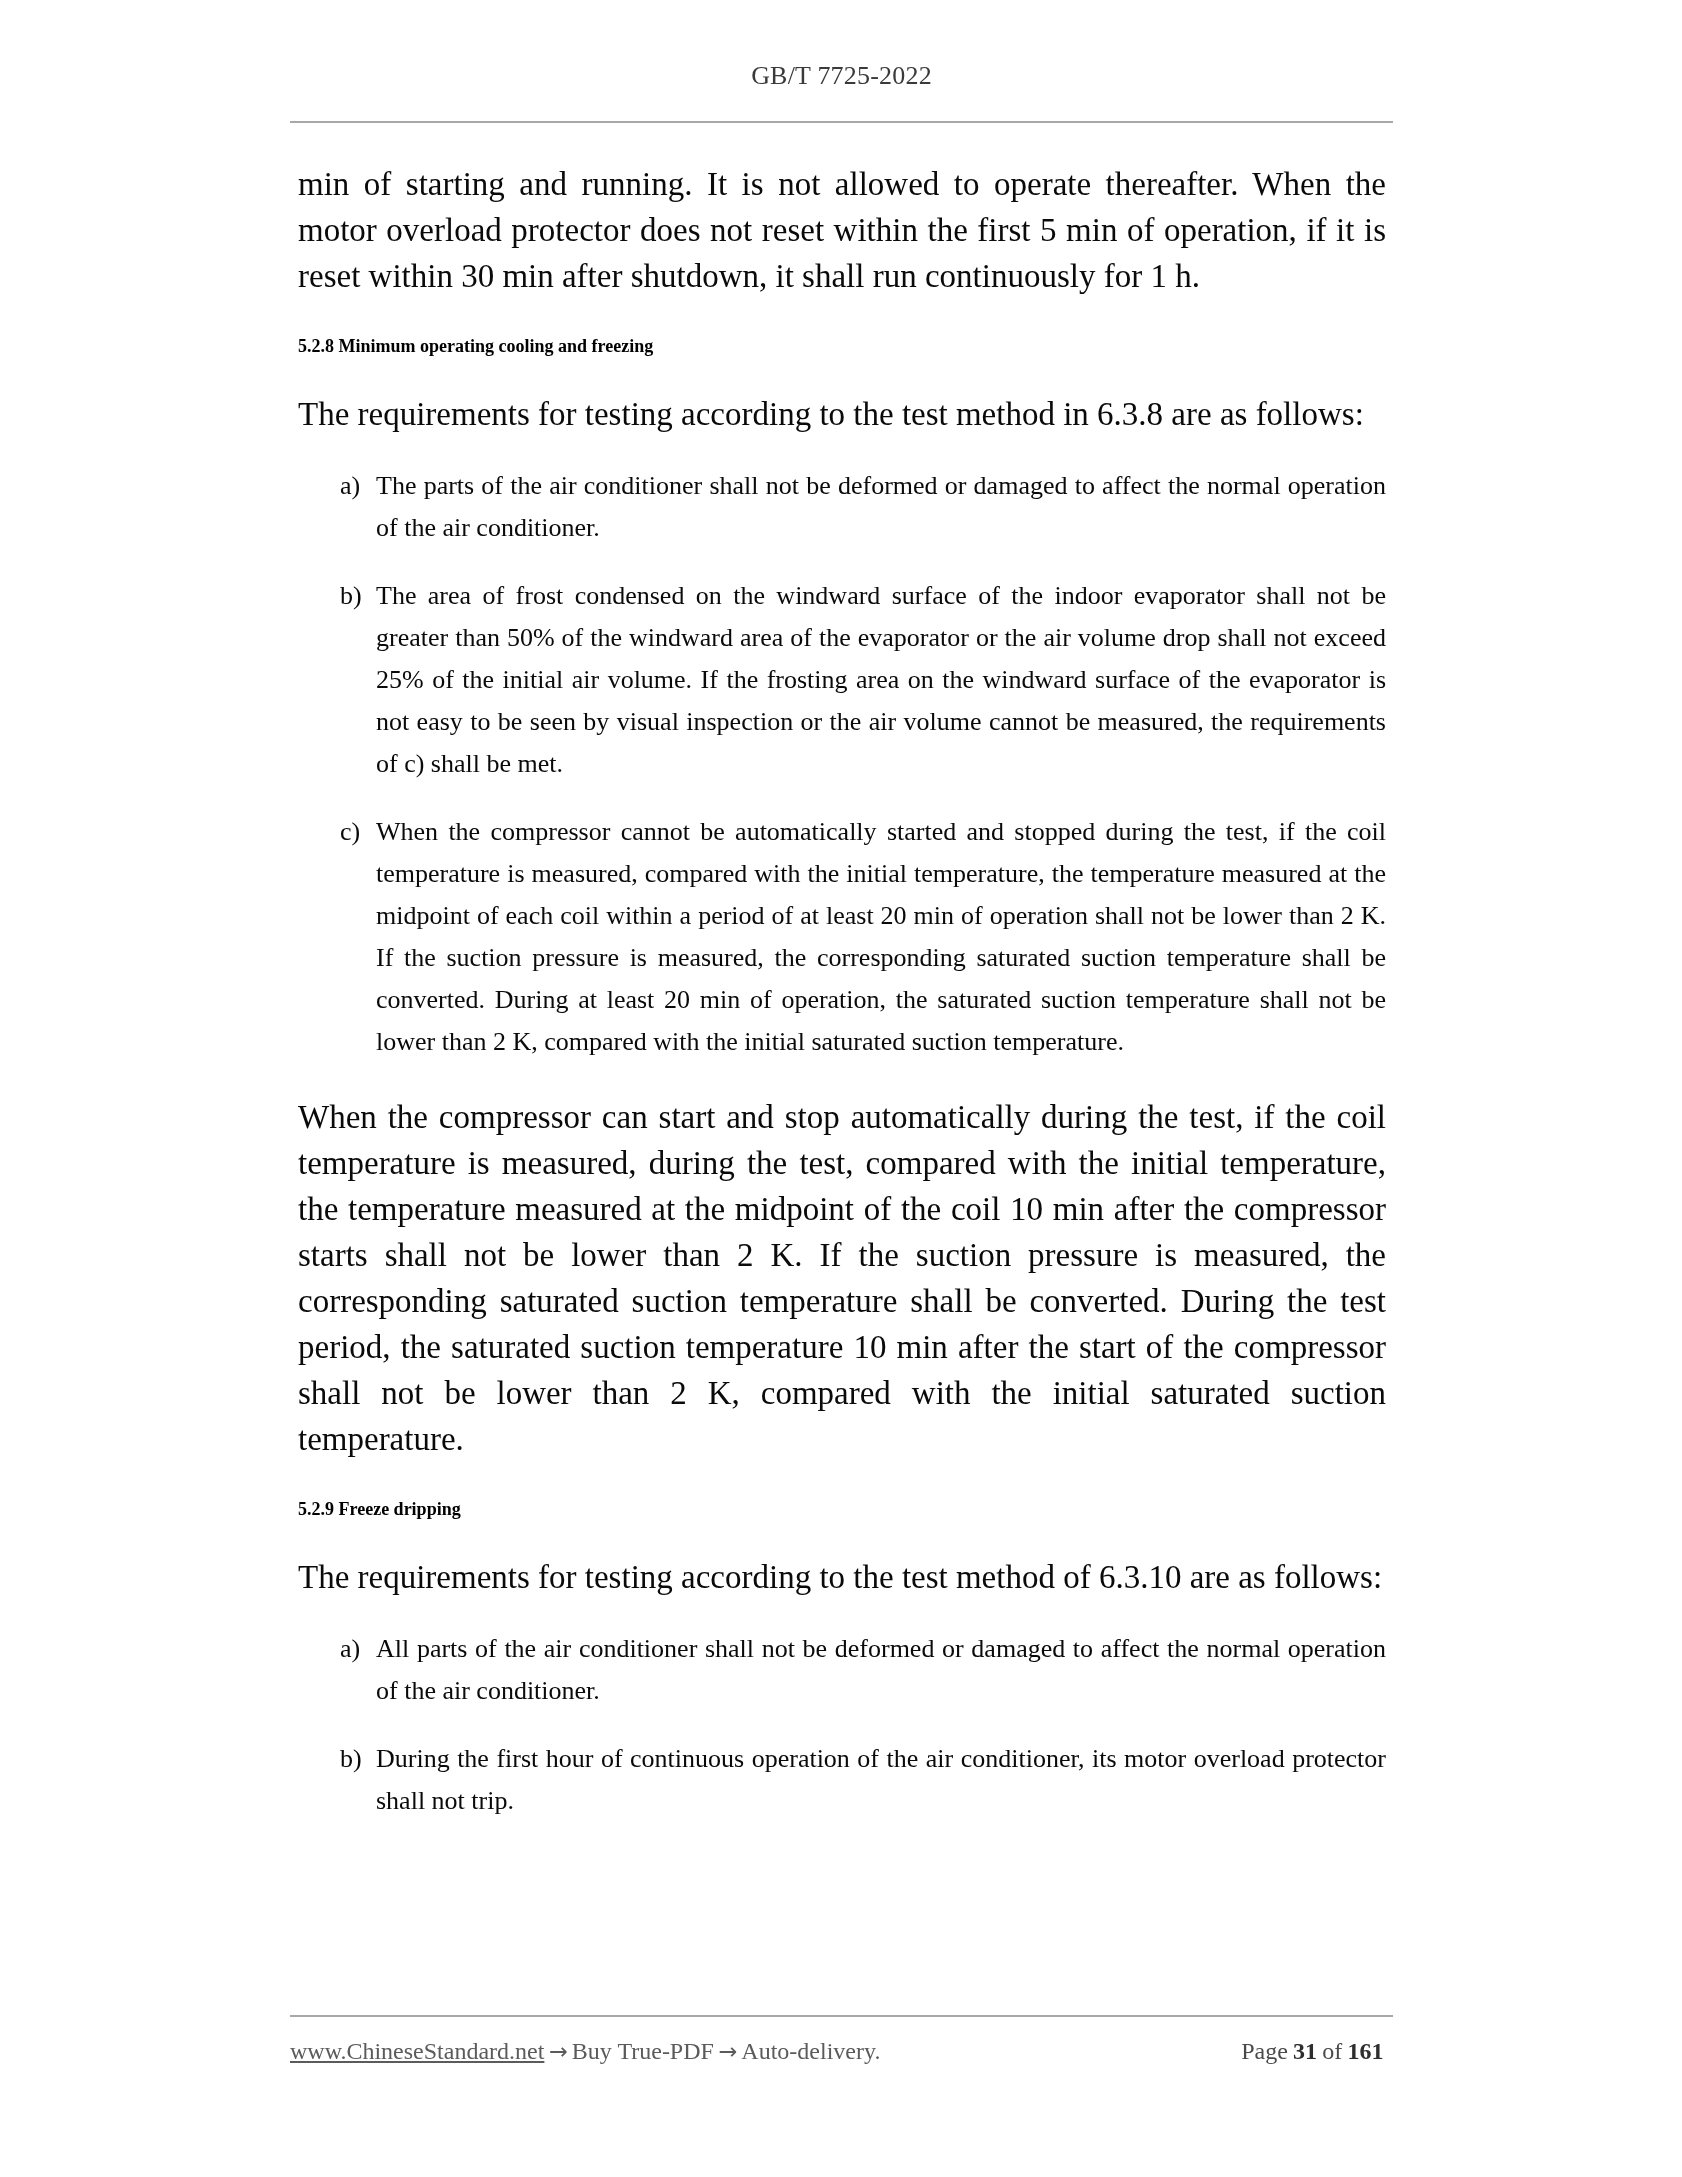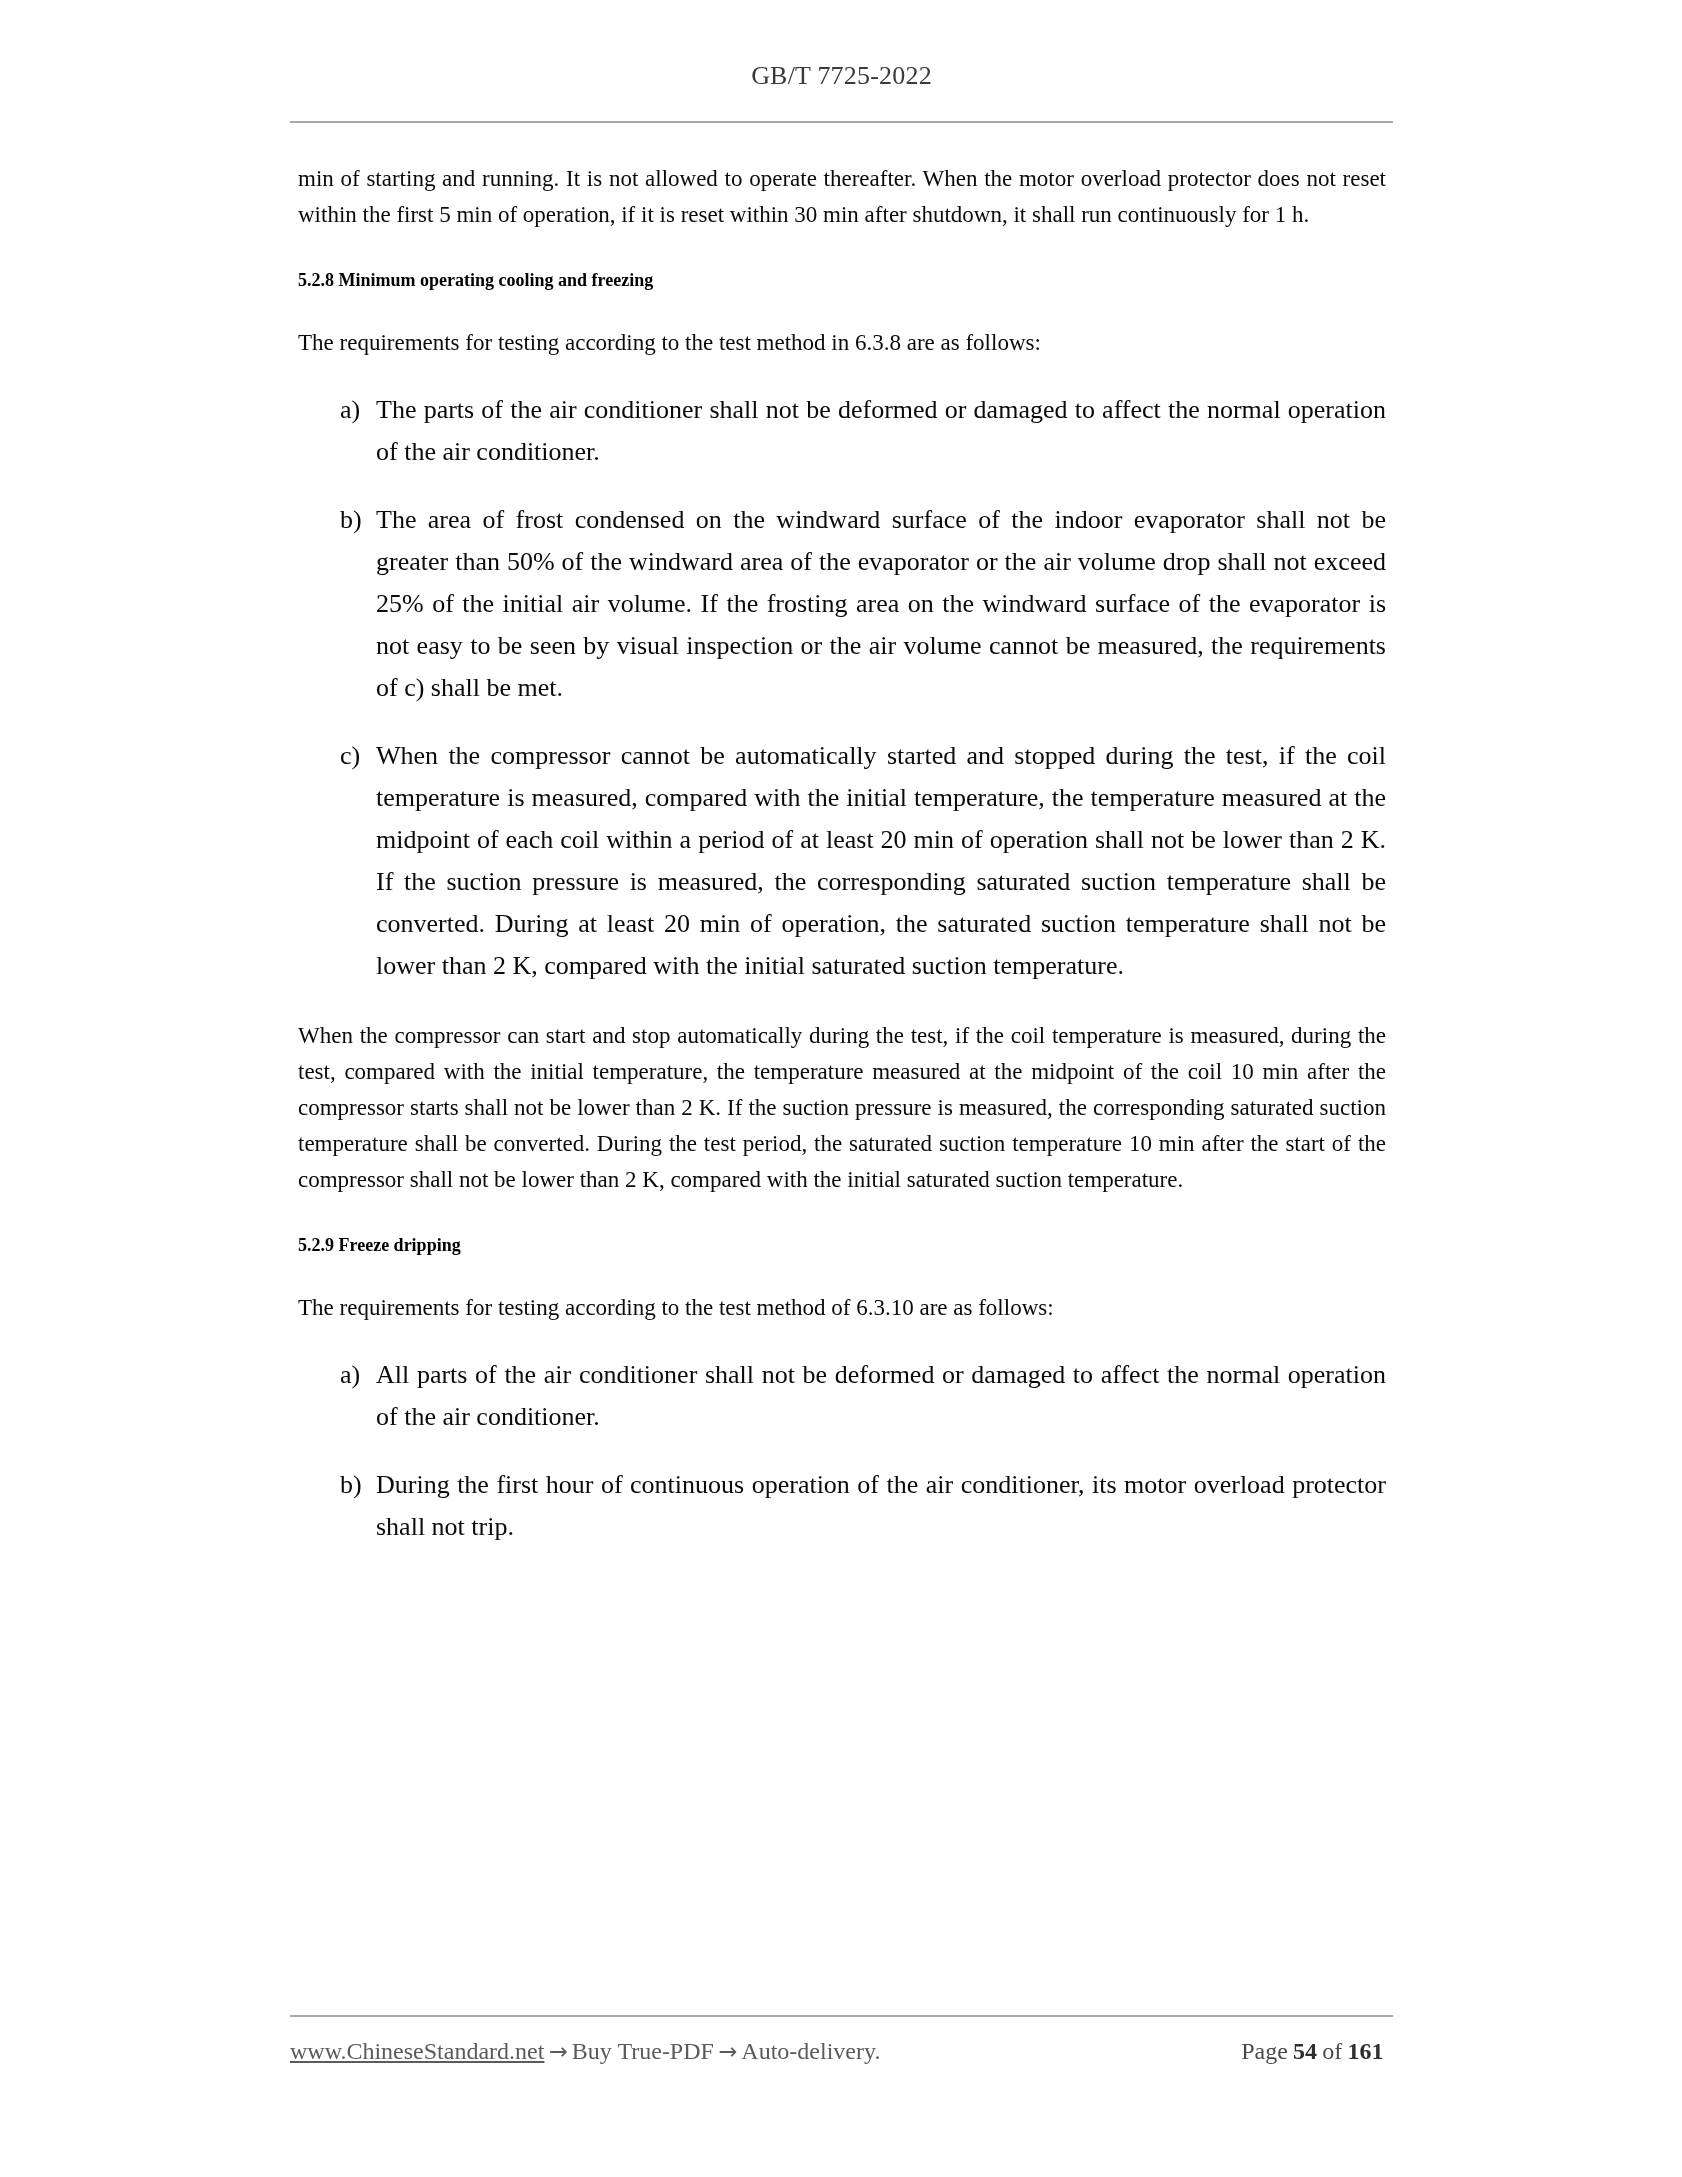--- a/index.html
+++ b/index.html
@@ -46,22 +46,22 @@
   
   .content {
     position: absolute;
     left: 298px;
     top: 161px;
     width: 1088px;
   }
 
   p.para {
     margin: 0 0 28px 0;
-    font-size: 23px;
-    line-height: 36px;
+    font-size: 33px;
+    line-height: 46px;
     text-align: justify;
     text-justify: inter-word;
     color: #0a0a0a;
   }
   p.para:last-child { margin-bottom: 0; }
 
   h3.heading {
     margin: 26px 0 26px 0;
     font-size: 18px;
     line-height: 38px;
@@ -193,18 +193,18 @@
 
   </div>
 
   <div class="footer-rule"></div>
 
   <div class="footer">
     <div class="footer-left">
       <span class="footer-url">www.ChineseStandard.net</span><span class="footer-arrow">→</span><span>Buy True-PDF</span><span class="footer-arrow">→</span><span>Auto-delivery.</span>
     </div>
     <div class="footer-right">
-      <span class="fr-seg">Page</span><b class="fr-seg">54</b><span class="fr-seg">of</span><b class="fr-seg">161</b>
+      <span class="fr-seg">Page</span><b class="fr-seg">31</b><span class="fr-seg">of</span><b class="fr-seg">161</b>
     </div>
   </div>
 
 </div>
 
 
 </body></html>

